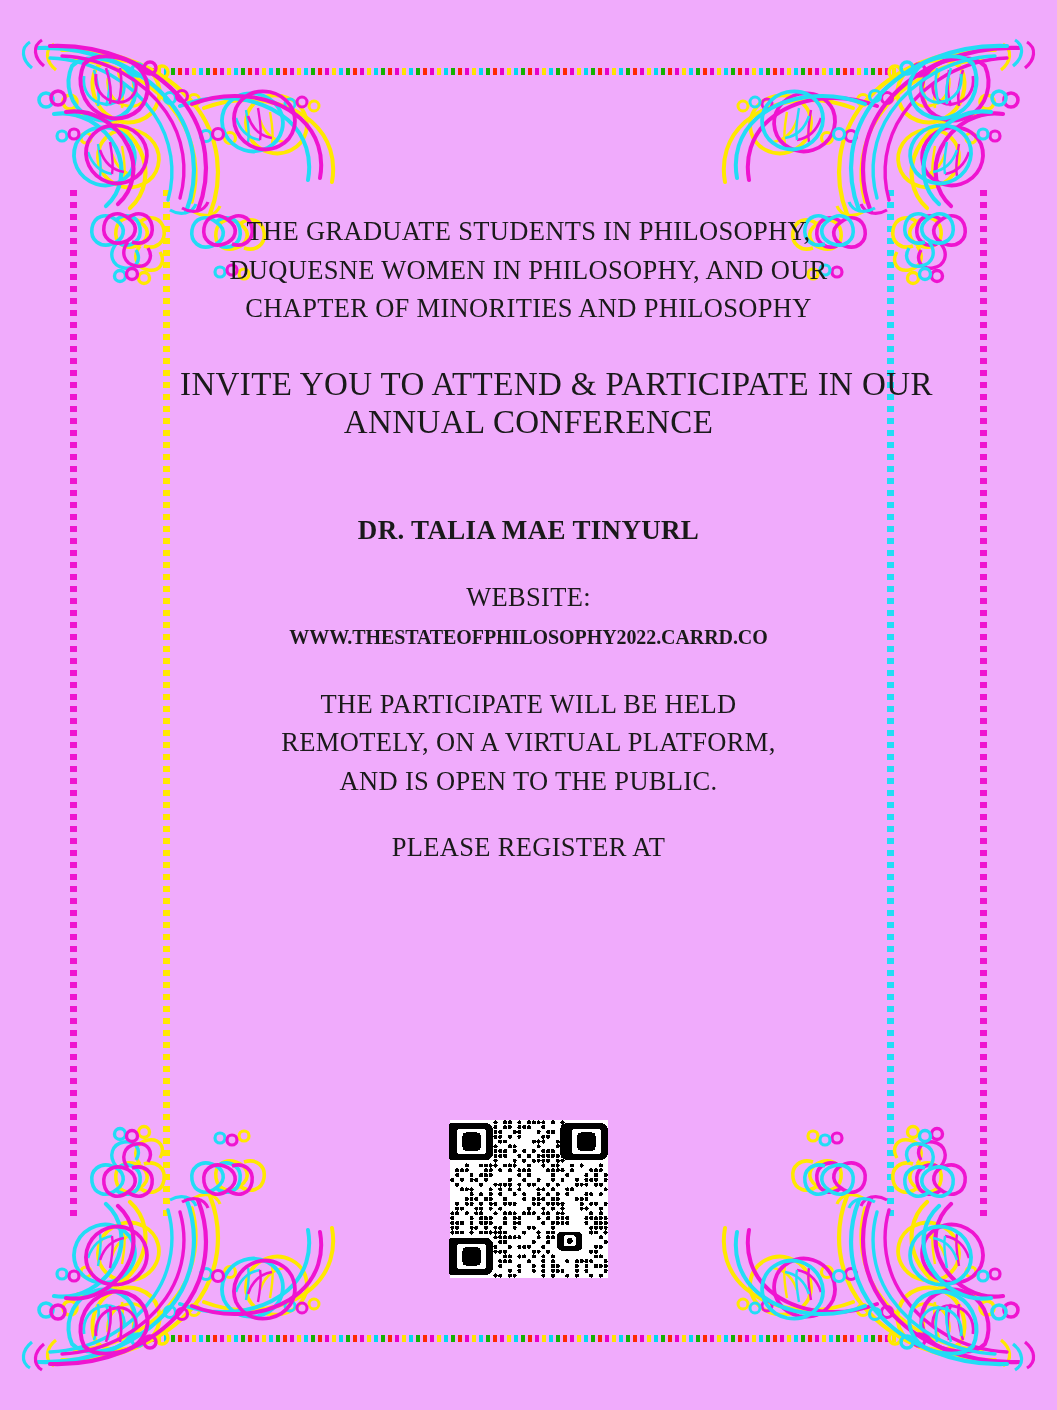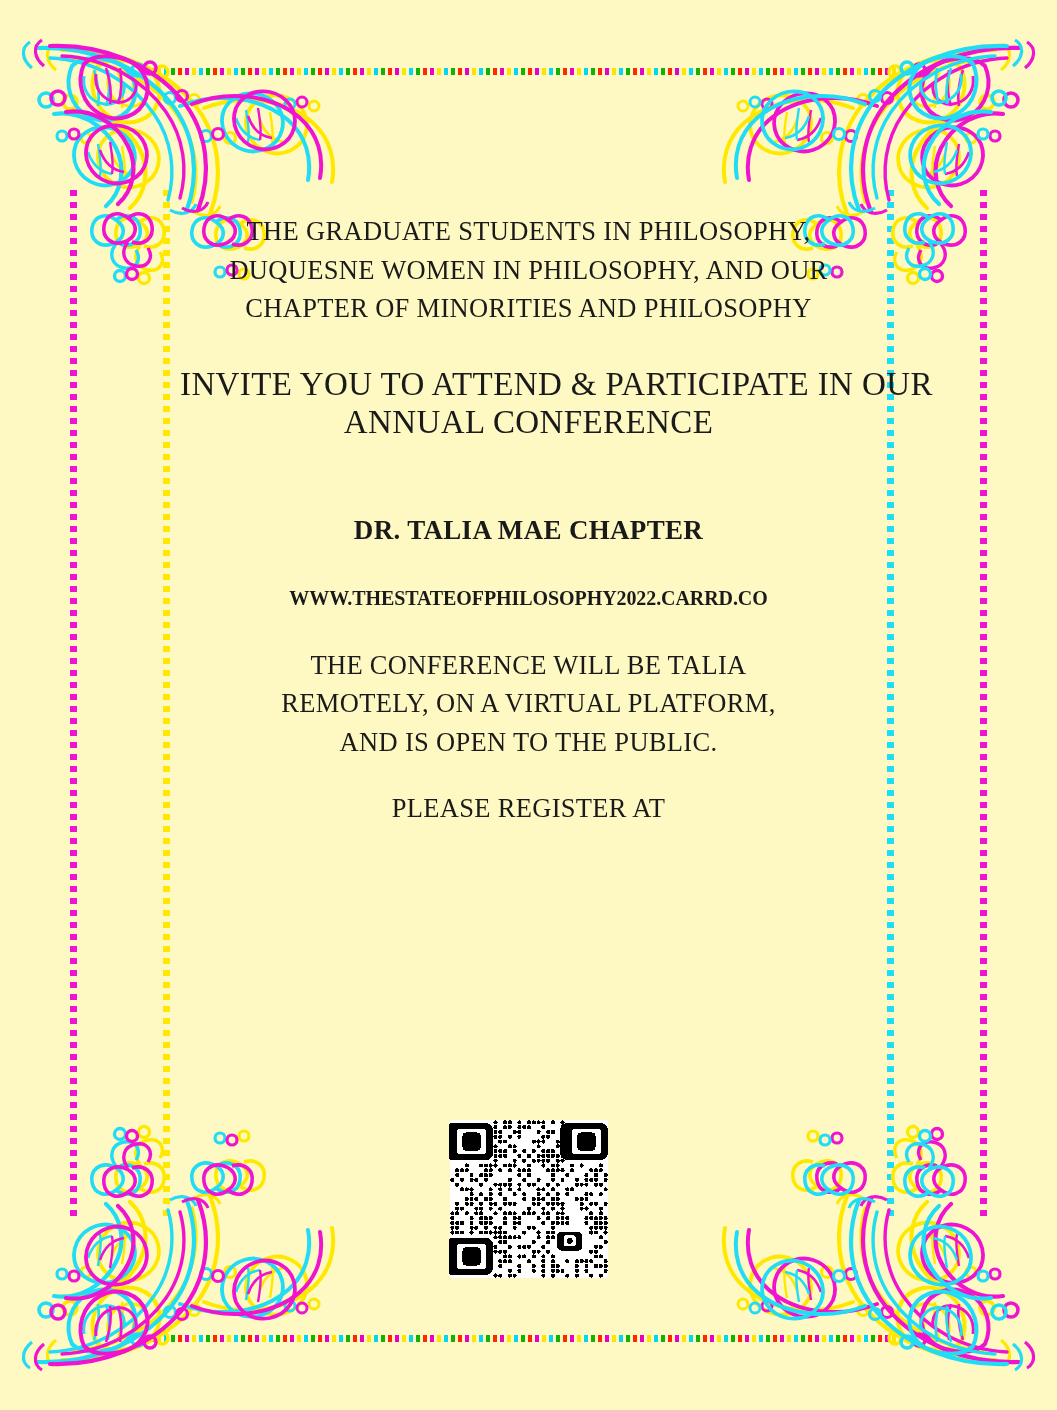--- a/index.html
+++ b/index.html
@@ -12,21 +12,21 @@
     width: 1057px;
     height: 1410px;
     position: relative;
     overflow: hidden;
     font-family: "Liberation Serif", "DejaVu Serif", serif;
   }
 
   #poster {
     position: absolute;
     inset: 0;
-    background: #fef9c3;
+    background: #f0abfc;
   }
 
   
   .ornament-layer {
     position: absolute;
     inset: 0;
     pointer-events: none;
   }
   .ornament {
     position: absolute;
@@ -306,33 +306,34 @@
       <span class="line">INVITE YOU TO ATTEND &amp; PARTICIPATE IN OUR</span>
       <span class="line">ANNUAL CONFERENCE</span>
     </div>
 
     <div class="spacer-md"></div>
 
 
     <div class="spacer-md"></div>
 
     <div class="block grp-keynote">
-      <span class="line line-name">DR. TALIA MAE CHAPTER</span>
+      <span class="line line-name">DR. TALIA MAE TINYURL</span>
     </div>
 
     <div class="spacer-sm"></div>
 
     <div class="block grp-website">
+      <span class="line line-label">WEBSITE:</span>
       <span class="line line-url">WWW.THESTATEOFPHILOSOPHY2022.CARRD.CO</span>
     </div>
 
     <div class="spacer-sm"></div>
 
     <div class="block grp-format">
-      <span class="line">THE CONFERENCE WILL BE TALIA</span>
+      <span class="line">THE PARTICIPATE WILL BE HELD</span>
       <span class="line">REMOTELY, ON A VIRTUAL PLATFORM,</span>
       <span class="line">AND IS OPEN TO THE PUBLIC.</span>
     </div>
 
     <div class="spacer-sm"></div>
 
     <div class="block grp-register">
       <span class="line line-label">PLEASE REGISTER AT</span>
     </div>
   </div>

